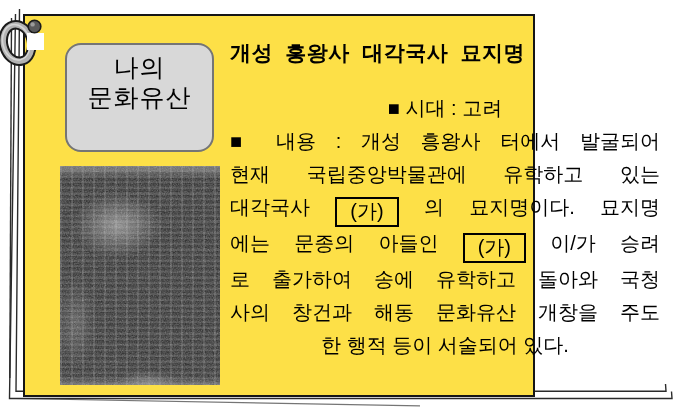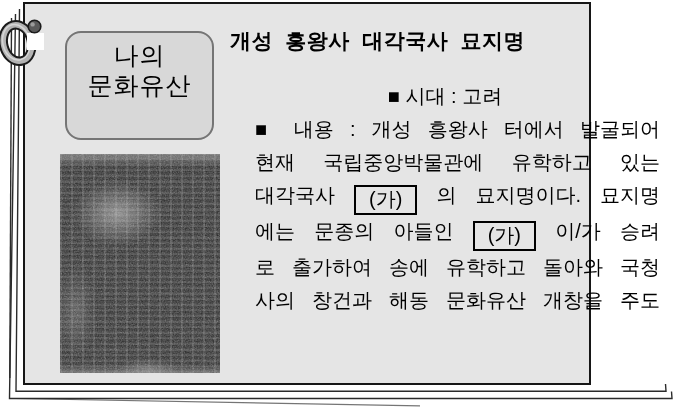--- a/index.html
+++ b/index.html
@@ -4,22 +4,22 @@
 <style>
   html,body{margin:0;padding:0;background:#ffffff;}
   .stage{
     position:relative;width:674px;height:407px;background:#fff;overflow:hidden;
     font-family:"Liberation Sans", sans-serif;color:#000;
   }
   svg.layer{position:absolute;left:0;top:0;pointer-events:none;}
   .back-art{z-index:0;}
   .ring-art{z-index:3;}
   .card{
-    position:absolute;left:23px;top:2px;width:568px;height:383px;box-sizing:border-box;
-    background:#e5e5e5;border:2px solid #161616;z-index:1;
+    position:absolute;left:23px;top:14px;width:512px;height:383px;box-sizing:border-box;
+    background:#fde047;border:2px solid #161616;z-index:1;
   }
   .badge{
     position:absolute;left:40px;top:27px;width:149px;height:109px;box-sizing:border-box;
     background:var(--badge-bg,#d8d8d8);border:2.5px solid var(--badge-border,#757575);
     border-radius:16px;text-align:center;padding-top:7px;
     font-size:25px;line-height:30px;font-weight:500;letter-spacing:1px;
   }
   .badge span{display:block;}
   .rubbing{
     position:absolute;left:35px;top:150px;width:160px;height:219px;overflow:hidden;
@@ -33,21 +33,21 @@
       repeating-linear-gradient(90deg, rgba(250,250,250,.13) 0 1.6px, rgba(255,255,255,0) 1.6px 11px),
       repeating-linear-gradient(0deg, rgba(255,255,255,.10) 0 1.4px, rgba(18,18,18,.16) 3px 5.6px);
   }
   .rubbing svg{display:block;}
   .content{position:absolute;left:205px;top:20px;width:430px;}
   .title{
     font-size:21px;font-weight:bold;line-height:26px;text-align:left;
     word-spacing:6px;letter-spacing:.5px;margin:4px 0 26px 0;
   }
   .tline{font-size:20px;line-height:33px;text-align:center;}
-  .tline.just{text-align:justify;text-align-last:justify;margin-left:25px;}
+  .tline.just{text-align:justify;text-align-last:justify;}
   .gap-box{
     display:inline-block;border:2px solid #000;padding:0 13px;line-height:24px;
     height:26px;box-sizing:content-box;vertical-align:-4px;text-align:center;
     text-align-last:center;
   }
 </style>
 </head>
 <body>
 
 <div class="stage" style="--badge-bg: #d8d8d8; --badge-border: #757575;">
@@ -80,20 +80,21 @@
     <div class="content">
       <div class="title">개성 흥왕사 대각국사 묘지명</div>
       <div>
           <div class="tline"><span>■ 시대 : 고려</span></div>
           <div class="tline just"><span>■ 내용 : 개성 흥왕사 터에서 발굴되어</span></div>
           <div class="tline just"><span>현재 국립중앙박물관에 유학하고 있는</span></div>
           <div class="tline just"><span>대각국사 </span><span class="gap-box">(가)</span><span> 의 묘지명이다. 묘지명</span></div>
           <div class="tline just"><span>에는 문종의 아들인 </span><span class="gap-box">(가)</span><span> 이/가 승려</span></div>
           <div class="tline just"><span>로 출가하여 송에 유학하고 돌아와 국청</span></div>
           <div class="tline just"><span>사의 창건과 해동 문화유산 개창을 주도</span></div>
+          <div class="tline"><span>한 행적 등이 서술되어 있다.</span></div>
         </div>
     </div>
 
   </div>
 
   <svg class="layer ring-art" width="674" height="407" viewBox="0 0 674 407">
     <ellipse cx="17.5" cy="43" rx="14" ry="18.5" transform="rotate(-14 17.5 43)" fill="none" stroke="#1b1b1b" stroke-width="9.5"></ellipse>
     <ellipse cx="17.5" cy="43" rx="14" ry="18.5" transform="rotate(-14 17.5 43)" fill="none" stroke="#b3b3b3" stroke-width="5.5"></ellipse>
     <ellipse cx="16.5" cy="42" rx="13.5" ry="18" transform="rotate(-14 17.5 43)" fill="none" stroke="#dedede" stroke-width="1.6" opacity="0.8"></ellipse>
     <rect x="27" y="33" width="17" height="17" fill="#ffffff"></rect>

